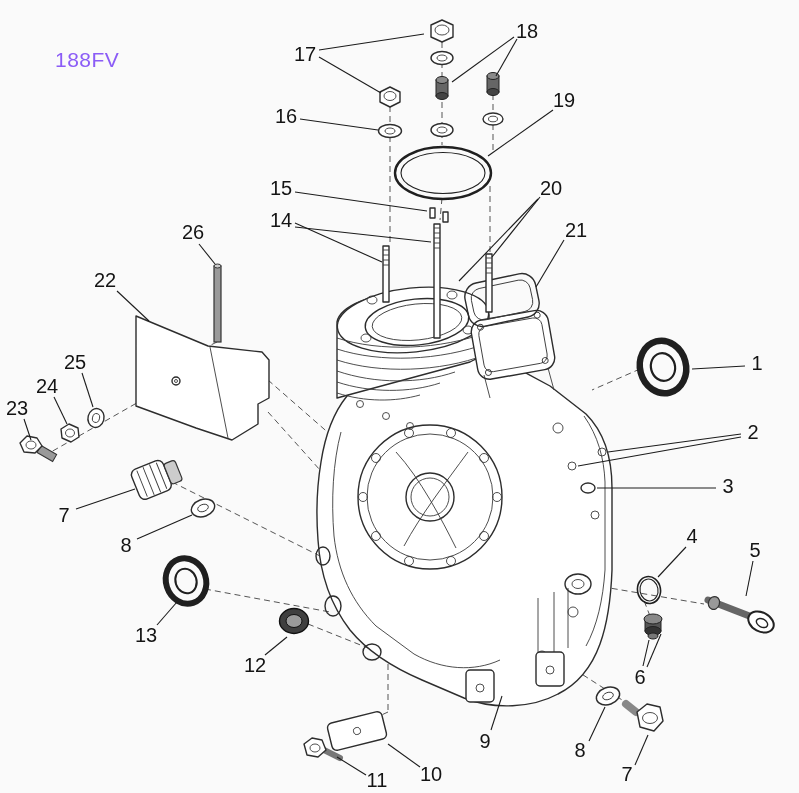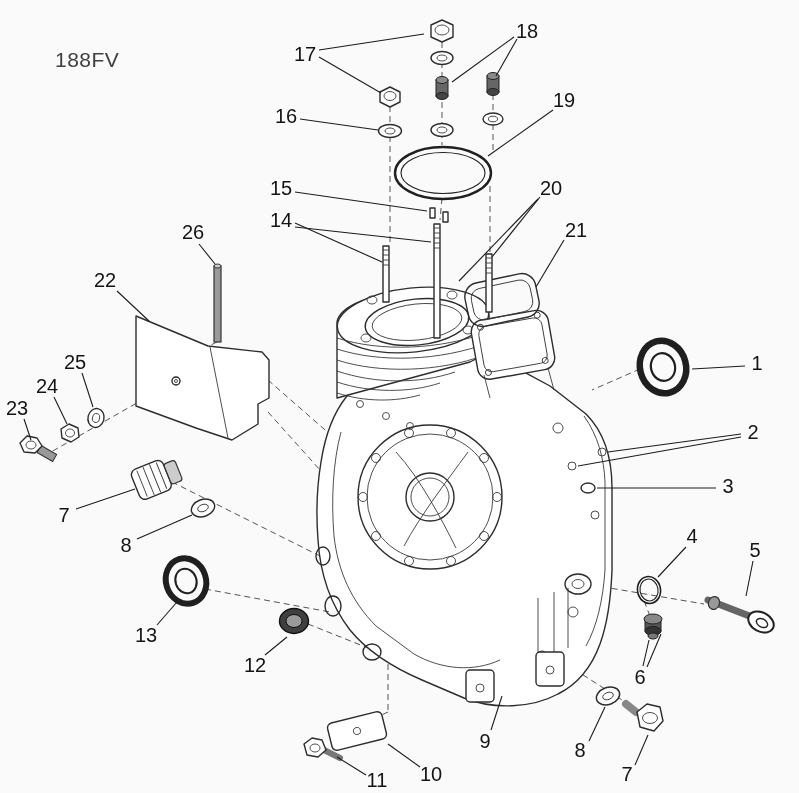--- a/index.html
+++ b/index.html
@@ -3,21 +3,21 @@
 <meta charset="utf-8">
 <style>
   html,body { margin:0; padding:0; background:#e9e9e9; }
   .canvas {
     position:relative; width:799px; height:793px;
     background:#fafafa; overflow:hidden;
     font-family:"Liberation Sans", sans-serif;
   }
   .model-label {
     position:absolute; left:55px; top:48px;
-    font-size:21px; color:#404040; letter-spacing:0.5px;
+    font-size:21px; color:#8b5cf6; letter-spacing:0.5px;
   }
   svg { position:absolute; left:0; top:0; }
   .ln   { stroke:#2d2d2d; stroke-width:1.4; fill:none; stroke-linecap:round; stroke-linejoin:round; }
   .fw   { fill:#ffffff; stroke:#2d2d2d; stroke-width:1.4; stroke-linejoin:round; }
   .thin { stroke:#3a3a3a; stroke-width:0.9; fill:none; }
   .dash { stroke:#555; stroke-width:1; stroke-dasharray:6 4; fill:none; }
   .leader { stroke:#1c1c1c; stroke-width:1.1; }
   .seal { fill:none; stroke:#1f1f1f; }
   .callout {
     font-family:"Liberation Sans", sans-serif;

